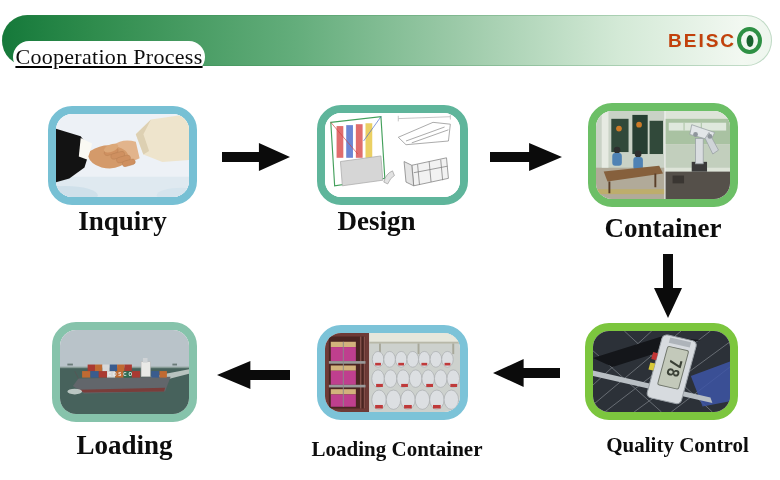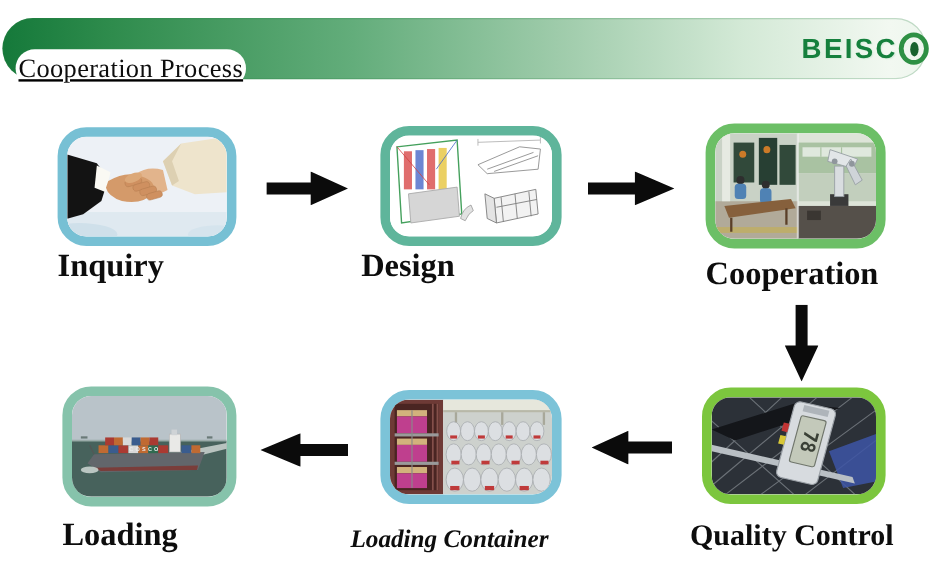--- a/index.html
+++ b/index.html
@@ -7,32 +7,32 @@
           font-family:"Liberation Serif",serif;}
   
   .banner{position:absolute;left:2px;top:15px;width:770px;height:51px;border-radius:26px;
           background:linear-gradient(90deg,#15793a 0%,#2f8c4d 12%,#63ad7b 38%,#9ecbaa 60%,#d3e9d6 80%,#f2f8f1 96%,#eef6ee 100%);
           box-shadow:inset 0 0 0 1px rgba(46,130,70,.25);}
   .title-pill{position:absolute;left:11px;top:26px;width:192px;height:32px;border-radius:16px;
           background:#ffffff;display:flex;align-items:center;justify-content:center;text-decoration:underline;}
   .title-pill span{font-size:22px;color:#0e0e0e;letter-spacing:.3px;}
   
   .logo{position:absolute;left:668px;top:27px;display:flex;align-items:center;
-        font-family:"Liberation Sans",sans-serif;font-weight:700;font-size:23px;
-        color:#15803d;letter-spacing:2px;text-shadow:1px 1px 1px #d8eedd;}
+        font-family:"Liberation Sans",sans-serif;font-weight:700;font-size:19px;
+        color:#c2410c;letter-spacing:2px;text-shadow:1px 1px 1px #d8eedd;}
   .logo-o{display:inline-block;width:17px;height:19px;border:4px solid #2e9044;border-radius:50%;
           margin-left:1px;position:relative;box-sizing:content-box;}
   .logo-o::after{content:'';position:absolute;left:50%;top:50%;width:7px;height:12px;
           transform:translate(-50%,-50%);background:#18622e;border-radius:50%;}
   
   .card{position:absolute;border:8px solid #999;border-radius:24px;overflow:hidden;
         background:#fff;box-sizing:border-box;}
   .card svg{display:block;width:100%;height:100%;}
-  .step-label{position:absolute;text-align:left;font-weight:700;color:#0d0d0d;white-space:nowrap;}
-  .fs27{font-size:27px;} .fs25{font-size:25px;} .fs21{font-size:21px;}
+  .step-label{position:absolute;text-align:center;font-weight:700;color:#0d0d0d;white-space:nowrap;}
+  .fs27{font-size:27px;} .fs25{font-size:21px;margin-left:16px;} .fs21{font-size:21px;}
   .arrow{position:absolute;}
   .arrow svg{display:block;width:100%;height:100%;}
 </style>
 </head>
 <body>
 
 <div class="canvas">
 
   <div class="banner">
     <div class="title-pill">
@@ -139,21 +139,21 @@
       <rect x="80" y="66" width="12" height="8" fill="#3a3632"></rect>
       <rect x="100" y="52" width="16" height="10" fill="#3a3a3a"></rect>
       <rect x="104" y="28" width="8" height="26" fill="#d9dde0" stroke="#99a1a5" stroke-width="0.8"></rect>
       <polygon points="100,14 124,22 120,30 98,24" fill="#e2e6e8" stroke="#99a1a5" stroke-width="0.8"></polygon>
       <polygon points="118,22 128,40 122,44 114,28" fill="#cfd4d8" stroke="#99a1a5" stroke-width="0.8"></polygon>
       <circle cx="104" cy="24" r="2.5" fill="#8f969c"></circle>
       <circle cx="119" cy="26" r="2.5" fill="#8f969c"></circle>
       <rect x="71" y="0" width="2" height="90" fill="#f2f2f2" opacity="0.6"></rect>
     </svg>
   </div>
-  <div class="step-label fs27" style="left:588px;top:213px;width:150px;">Cooperation</div>
+  <div class="step-label fs27" style="left:588px;top:213px;width:150px;">Container</div>
 
   <div class="arrow" style="left:654px;top:254px;width:28px;height:64px;">
     <svg viewBox="0 0 28 64" preserveAspectRatio="none">
         <polygon points="9,0 19,0 19,34 28,34 14,64 0,34 9,34" fill="#0b0b0b"></polygon>
       </svg>
   </div>
 
   <div class="card" style="left: 585px; top: 323px; width: 153px; height: 97px; border-color: rgb(124, 198, 62);">
     <svg viewBox="0 0 140 90" preserveAspectRatio="none">
       <rect x="0" y="0" width="140" height="90" fill="#2c3138"></rect>
@@ -244,21 +244,21 @@
             <rect x="79" y="58" width="7" height="3.5"></rect>
           <rect x="105" y="58" width="7" height="3.5"></rect>
             <rect x="130" y="58" width="7" height="3.5"></rect>
           <rect x="52" y="82" width="8" height="4"></rect>
             <rect x="82" y="82" width="8" height="4"></rect>
           <rect x="112" y="82" width="8" height="4"></rect>
         </g>
       </g>
     </svg>
   </div>
-  <div class="step-label fs21" style="left:292px;top:437px;width:210px;font-style:italic;">Loading Container</div>
+  <div class="step-label fs21" style="left:292px;top:437px;width:210px;">Loading Container</div>
 
   <div class="arrow" style="left:217px;top:361px;width:73px;height:28px;">
     <svg viewBox="0 0 70 28" preserveAspectRatio="none">
         <polygon points="70,9 32,9 32,0 0,14 32,28 32,19 70,19" fill="#0b0b0b"></polygon>
       </svg>
   </div>
 
   <div class="card" style="left: 52px; top: 322px; width: 145px; height: 100px; border-color: rgb(134, 195, 171);">
     <svg viewBox="0 0 140 90" preserveAspectRatio="none">
       <rect x="0" y="0" width="140" height="40" fill="#b9c3c9"></rect>

